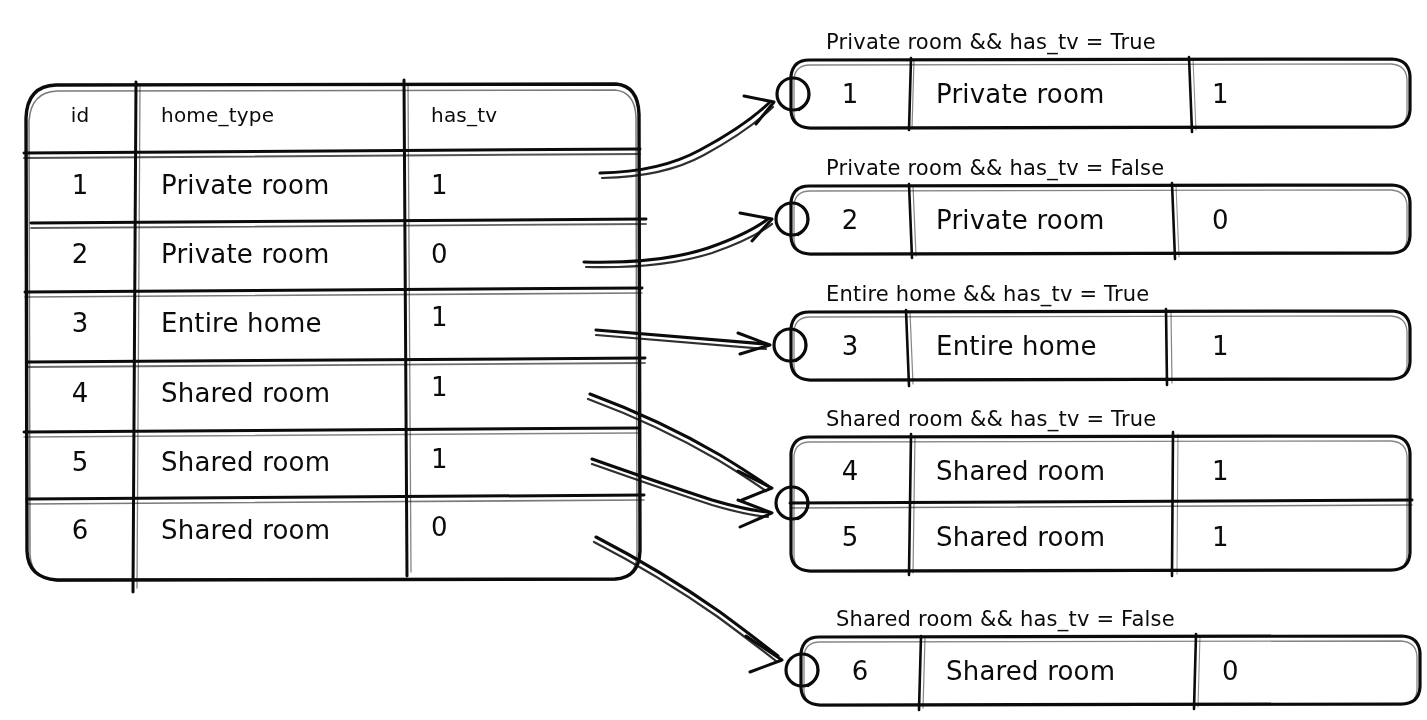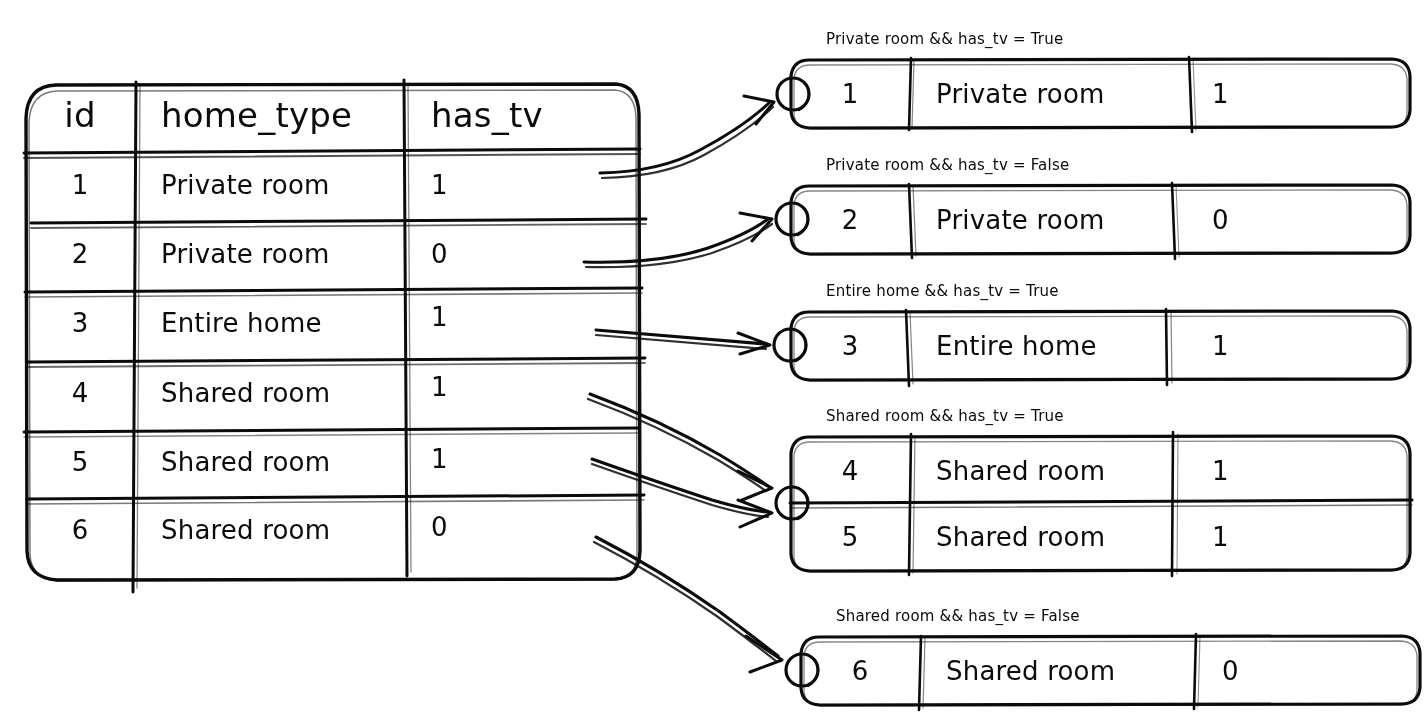--- a/index.html
+++ b/index.html
@@ -25,27 +25,27 @@
   }
 
   
   .cell, .hdr, .glabel {
     font-family: "DejaVu Sans", sans-serif;
     color: #0b0b0b;
     white-space: nowrap;
     letter-spacing: 0.2px;
   }
   .hdr {
-    font-size: 34px;
+    font-size: 20px;
   }
   .cell {
     font-size: 26px;
   }
   .glabel {
-    font-size: 15px;
+    font-size: 21px;
   }
 
   
   #source-table {
     position: absolute;
     left: 25px;
     top: 84px;
     width: 614px;
     height: 500px;
   }

